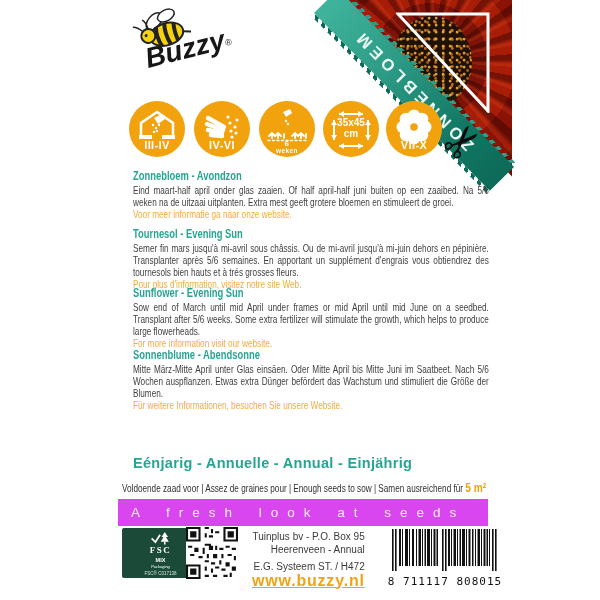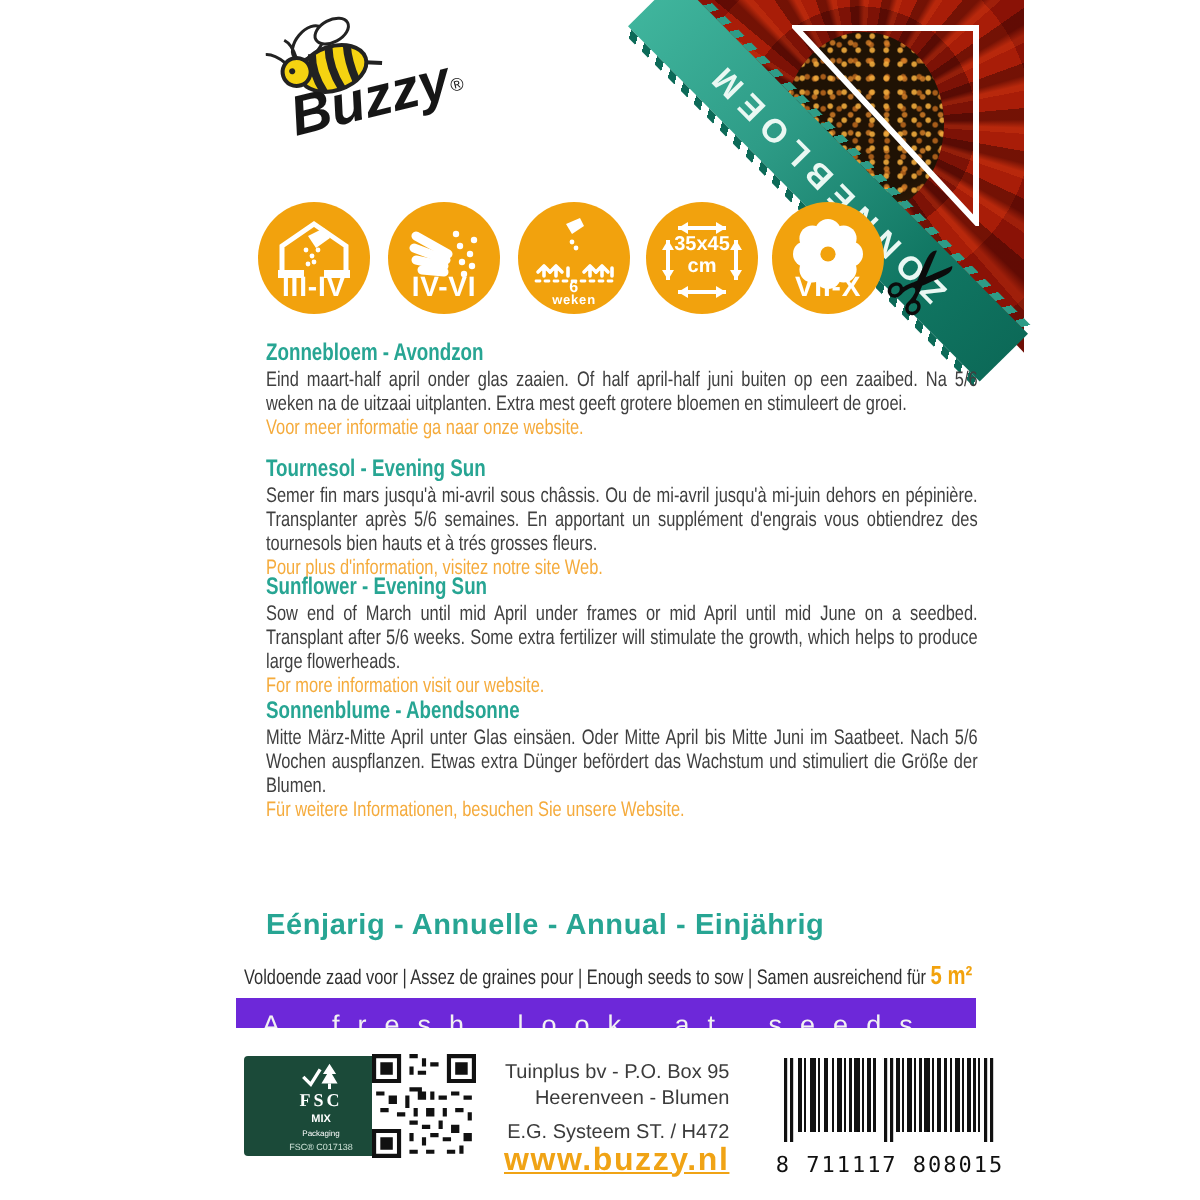--- a/index.html
+++ b/index.html
@@ -34,42 +34,42 @@
   .ribbon-label{transform:rotate(180deg);color:#EAF8F3;font-weight:bold;font-size:16.5px;
     letter-spacing:4.5px;white-space:nowrap;}
   .scissors{position:absolute;left:444px;top:120px;font-size:44px;line-height:44px;
     color:#0b0b0b;transform:rotate(-45deg);font-family:"DejaVu Sans",sans-serif;}
 
   
   .icon-circle{position:absolute;top:101px;width:56px;height:56px;border-radius:50%;
     background:#F2A20D;color:#fff;}
   .icon-circle svg{position:absolute;left:0;top:0;}
   .icon-label{position:absolute;bottom:6px;width:100%;text-align:center;
-    font-size:14px;font-weight:bold;letter-spacing:.4px;color:#fff;}
+    font-size:11px;font-weight:bold;letter-spacing:.4px;color:#fff;}
   .icon-label.two{bottom:3px;font-size:6.5px;line-height:7px;}
   .icon-label .big{font-size:8px;}
   .spacing-text{position:absolute;top:17px;width:100%;text-align:center;
     font-size:10px;font-weight:bold;line-height:10.5px;color:#fff;}
 
   
   .lang-block{position:absolute;left:133px;width:455px;transform:scaleX(0.782);
     transform-origin:0 0;}
   .block-heading{color:#27A593;font-weight:bold;font-size:12px;line-height:13px;margin-bottom:1px;}
   .block-body{font-size:10.5px;line-height:12.1px;color:#3f3f3f;text-align:justify;}
   .block-link{font-size:10.5px;line-height:12.5px;color:#F5AB3C;}
 
   
   .annual{position:absolute;left:133px;top:455px;font-size:14.5px;font-weight:bold;
     letter-spacing:.3px;color:#27A593;}
   .seeds-line{position:absolute;left:122px;top:480px;width:470px;transform:scaleX(0.78);
     transform-origin:0 0;font-size:10.5px;color:#2f2f2f;white-space:nowrap;}
   .seeds-line .qty{font-size:13px;font-weight:bold;color:#F2A20D;}
 
-  .tagline-bar{position:absolute;left:118px;top:499px;width:370px;height:15px;
-    background:#6d28d9;color:#f2f2f2;font-size:13.5px;line-height:27px;
+  .tagline-bar{position:absolute;left:118px;top:499px;width:370px;height:27px;
+    background:#d946ef;color:#f2f2f2;font-size:13.5px;line-height:27px;
     letter-spacing:9px;word-spacing:5px;padding-left:13px;box-sizing:border-box;
     white-space:nowrap;overflow:hidden;}
 
   
   .fsc-badge{position:absolute;left:122px;top:528px;width:77px;height:50px;background:#1B4A39;
     border-radius:2px;display:flex;flex-direction:column;align-items:center;
     justify-content:center;color:#fff;}
   .fsc-acronym{font-family:"Liberation Serif",serif;font-weight:bold;font-size:9px;
     letter-spacing:1.5px;line-height:9px;margin-top:1px;}
   .fsc-grade{font-size:5.5px;font-weight:bold;line-height:7px;margin-top:2px;}
@@ -266,21 +266,21 @@
   <svg class="qr" viewBox="0 0 25 25">
     <rect x="0" y="0" width="25" height="25" fill="#fff"></rect>
     <path fill="#111" d="M0 0h7v7H0z M18 0h7v7h-7z M0 18h7v7H0z"></path>
     <path fill="#fff" d="M1 1h5v5H1z M19 1h5v5h-5z M1 19h5v5H1z"></path>
     <path fill="#111" d="M2 2h3v3H2z M20 2h3v3h-3z M2 20h3v3H2z"></path>
     <path fill="#111" d="M9 0h2v1H9z M12 1h1v2h-1z M9 3h1v2H9z M11 4h2v1h-2z M14 2h2v1h-2z M9 8h3v1H9z M1 9h2v1H1z M4 10h2v2H4z M8 10h1v3H8z M11 9h2v2h-2z M14 9h1v2h-1z M16 10h2v1h-2z M19 9h2v1h-2z M22 10h2v1h-2z M2 13h2v1H2z M6 14h2v1H6z M10 13h1v2h-1z M13 13h2v2h-2z M17 13h1v2h-1z M20 13h2v1h-2z M23 14h1v2h-1z M9 16h2v1H9z M12 17h2v1h-2z M16 16h1v2h-1z M19 17h2v2h-2z M9 19h1v2H9z M12 20h1v2h-1z M14 19h2v1h-2z M17 20h2v1h-2z M22 19h2v2h-2z M9 23h2v1H9z M13 23h2v1h-2z M18 23h2v1h-2z M21 22h1v2h-1z"></path>
   </svg>
 
   <div class="address">
     <div>Tuinplus bv - P.O. Box 95</div>
-    <div>Heerenveen - Blumen</div>
+    <div>Heerenveen - Annual</div>
     <div class="system-line">E.G. Systeem ST. / H472</div>
     <div class="website">www.buzzy.nl</div>
   </div>
 
   <div class="barcode">
     <svg width="114" height="42" viewBox="0 0 114 42">
       <g fill="#111">
         <rect x="4" y="0" width="1.6" height="42"></rect>
           <rect x="7" y="0" width="1.6" height="42"></rect>
         <rect x="54" y="0" width="1.6" height="42"></rect>

